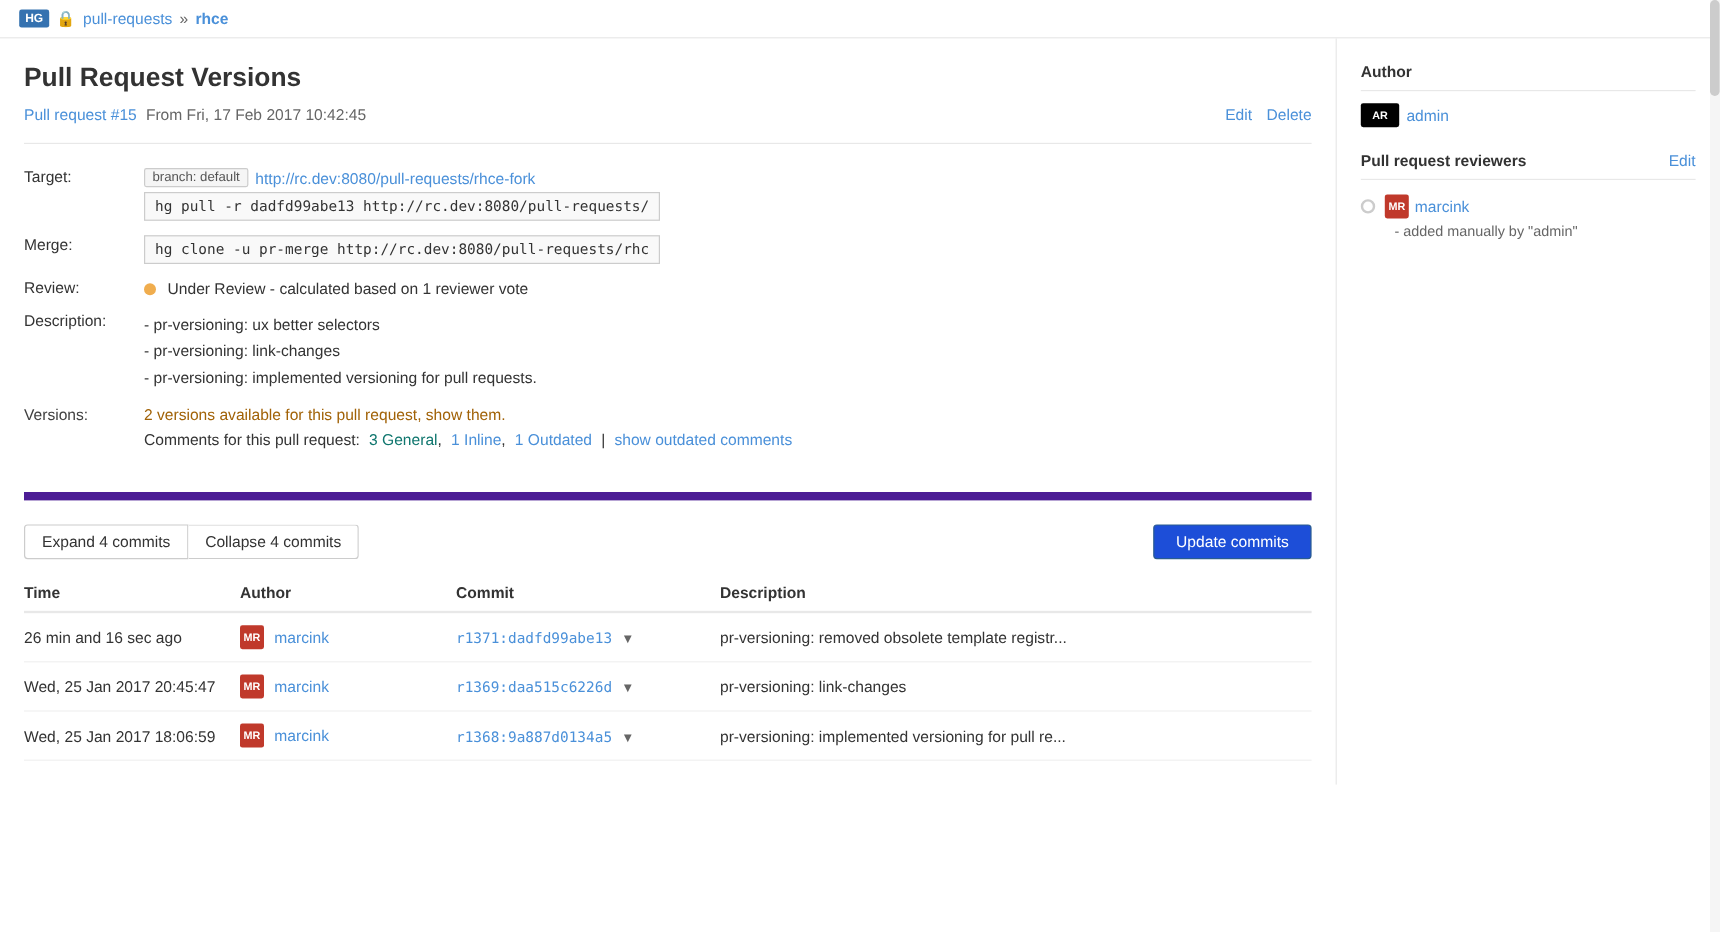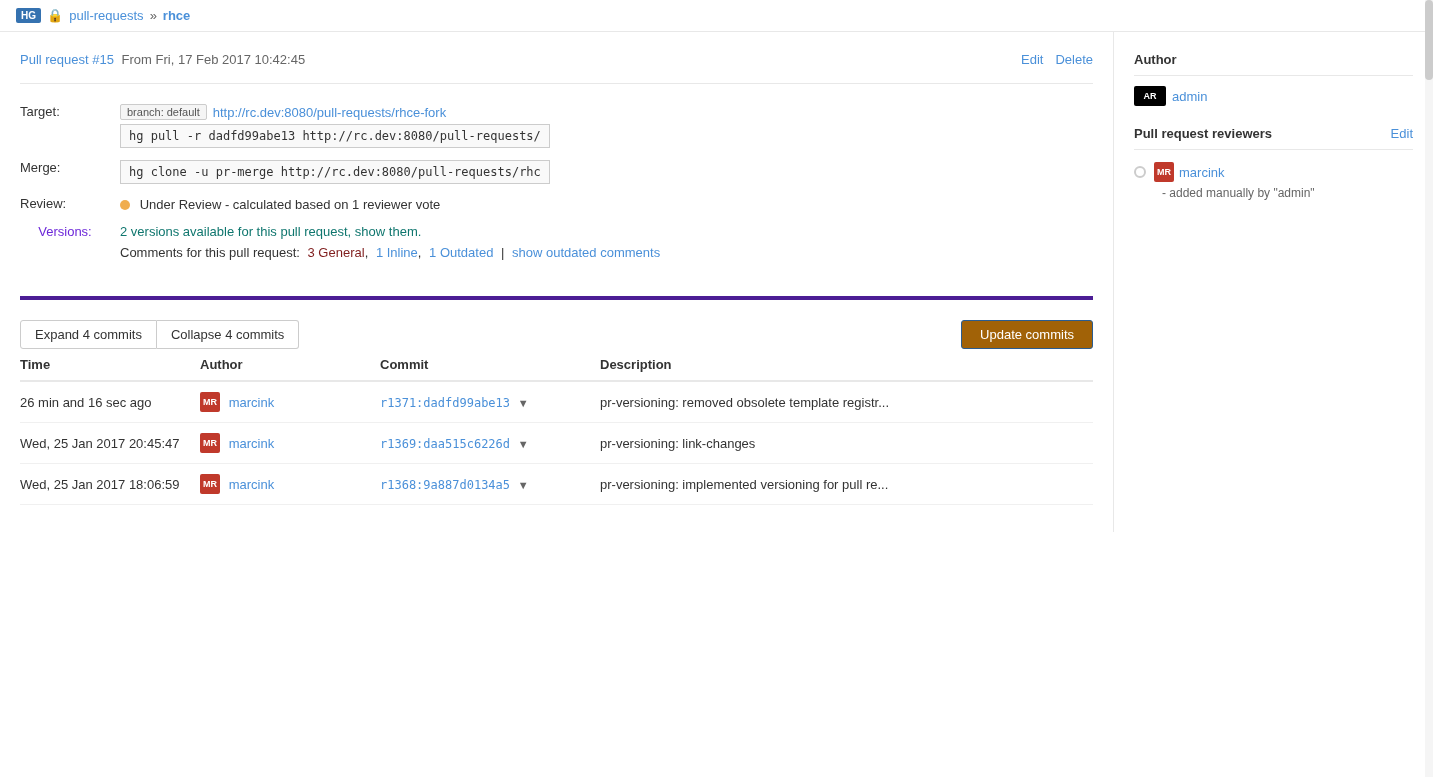--- a/index.html
+++ b/index.html
@@ -15,20 +15,21 @@
     <a href="#" style="color:#4a90d9; text-decoration:none; font-size:13px;">pull-requests</a>
     <span style="color:#666; font-size:13px;">»</span>
     <a href="#" style="color:#4a90d9; text-decoration:none; font-size:13px;font-weight:bold;">rhce</a>
   </div>
 </div>
 
 <div style="display:flex;">
 
   <div style="flex:1; padding: 20px 20px 20px 20px; min-width:0;">
 
+    <h1 style="font-size:22px; font-weight:bold; margin-bottom:10px; color:#333;">Pull Request Versions</h1>
 
     <div style="display:flex; align-items:center; justify-content:space-between; margin-bottom:16px;">
       <div style="color:#666; font-size:13px;">
         <a href="#" style="color:#4a90d9; text-decoration:none;">Pull request #15</a>
         <span style="margin-left:4px;">From Fri, 17 Feb 2017 10:42:45</span>
       </div>
       <div style="display:flex; gap:12px;">
         <a href="#" style="color:#4a90d9; text-decoration:none; font-size:13px;">Edit</a>
         <a href="#" style="color:#4a90d9; text-decoration:none; font-size:13px;">Delete</a>
       </div>
@@ -59,44 +60,52 @@
       </tr>
 
       <tr>
         <td style="width:100px; padding:6px 10px 6px 0; vertical-align:top; color:#333; white-space:nowrap;">Review:</td>
         <td style="padding:6px 0; vertical-align:middle;">
           <span style="display:inline-block; width:10px; height:10px; border-radius:50%; background:#f0ad4e; margin-right:6px; vertical-align:middle;"></span>
           <span style="vertical-align:middle;">Under Review - calculated based on 1 reviewer vote</span>
         </td>
       </tr>
 
+      <tr>
+        <td style="width:100px; padding:6px 10px 6px 0; vertical-align:top; color:#333; white-space:nowrap;">Description:</td>
+        <td style="padding:6px 0; vertical-align:top; line-height:1.7; color:#333;">
+          <div>- pr-versioning: ux better selectors</div>
+          <div>- pr-versioning: link-changes</div>
+          <div>- pr-versioning: implemented versioning for pull requests.</div>
+        </td>
+      </tr>
 
       <tr>
-        <td style="width:100px; padding:6px 10px 6px 0; vertical-align:top; color:#6d28d9; white-space:nowrap;text-align:center;">Versions:</td>
+        <td style="width:100px; padding:6px 10px 6px 0; vertical-align:top; color:#404040; white-space:nowrap;">Versions:</td>
         <td style="padding:6px 0; vertical-align:top;">
-          <a href="#" style="color:#0f766e; text-decoration:none;">2 versions available for this pull request, show them.</a>
+          <a href="#" style="color:#a16207; text-decoration:none;">2 versions available for this pull request, show them.</a>
           <div style="margin-top:6px; color:#333;">
             <span>Comments for this pull request:</span>
-            <a href="#" style="color:#7f1d1d; text-decoration:none; margin-left:4px;">3 General</a><span>,</span>
+            <a href="#" style="color:#0f766e; text-decoration:none; margin-left:4px;">3 General</a><span>,</span>
             <a href="#" style="color:#4a90d9; text-decoration:none; margin-left:4px;">1 Inline</a><span>,</span>
             <a href="#" style="color:#4a90d9; text-decoration:none; margin-left:4px;">1 Outdated</a>
             <span style="margin: 0 4px;">|</span>
             <a href="#" style="color:#4a90d9; text-decoration:none;">show outdated comments</a>
           </div>
         </td>
       </tr>
     </tbody>
       </table>
 
-    <div style="display:flex; align-items:center; justify-content:space-between; margin-top:30px; padding-top:20px; border-top:4px solid #4c1d95;">
+    <div style="display:flex; align-items:center; justify-content:space-between; margin-top:30px; margin-bottom:12px; padding-top:20px; border-top:7px solid #4c1d95;">
       <div style="display:flex;">
         <button style="padding:6px 14px; font-size:13px; cursor:pointer; background:#fff; border:1px solid #ccc; color:#333; border-radius:3px 0 0 3px;">Expand 4 commits</button>
         <button style="padding:6px 14px; font-size:13px; cursor:pointer; background:#fff; border:1px solid #ccc; border-left:none; color:#333; border-radius:0 3px 3px 0;">Collapse 4 commits</button>
       </div>
-      <button style="padding:6px 18px; font-size:13px; cursor:pointer; background:#a16207; border:1px solid #2a5c90; color:white; border-radius:3px;">Update commits</button>
+      <button style="padding:6px 18px; font-size:13px; cursor:pointer; background:#1d4ed8; border:1px solid #2a5c90; color:white; border-radius:3px;">Update commits</button>
     </div>
 
     <table style="width:100%; border-collapse:collapse;">
       <thead>
         <tr>
           <th style="text-align:left; padding:8px 0; font-weight:bold; color:#333; border-bottom:2px solid #e8e8e8; font-size:13px; width:180px;">Time</th>
           <th style="text-align:left; padding:8px 0; font-weight:bold; color:#333; border-bottom:2px solid #e8e8e8; font-size:13px; width:180px;">Author</th>
           <th style="text-align:left; padding:8px 0; font-weight:bold; color:#333; border-bottom:2px solid #e8e8e8; font-size:13px; width:220px;">Commit</th>
           <th style="text-align:left; padding:8px 0; font-weight:bold; color:#333; border-bottom:2px solid #e8e8e8; font-size:13px;">Description</th>
         </tr>

